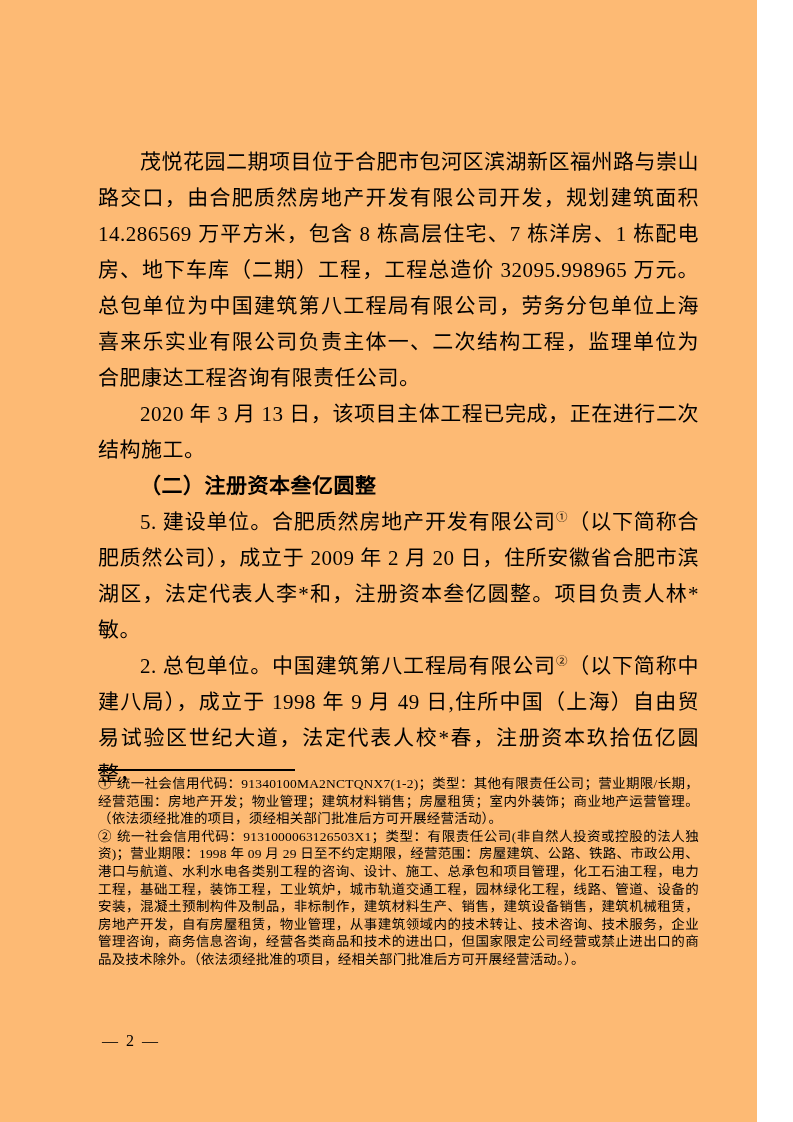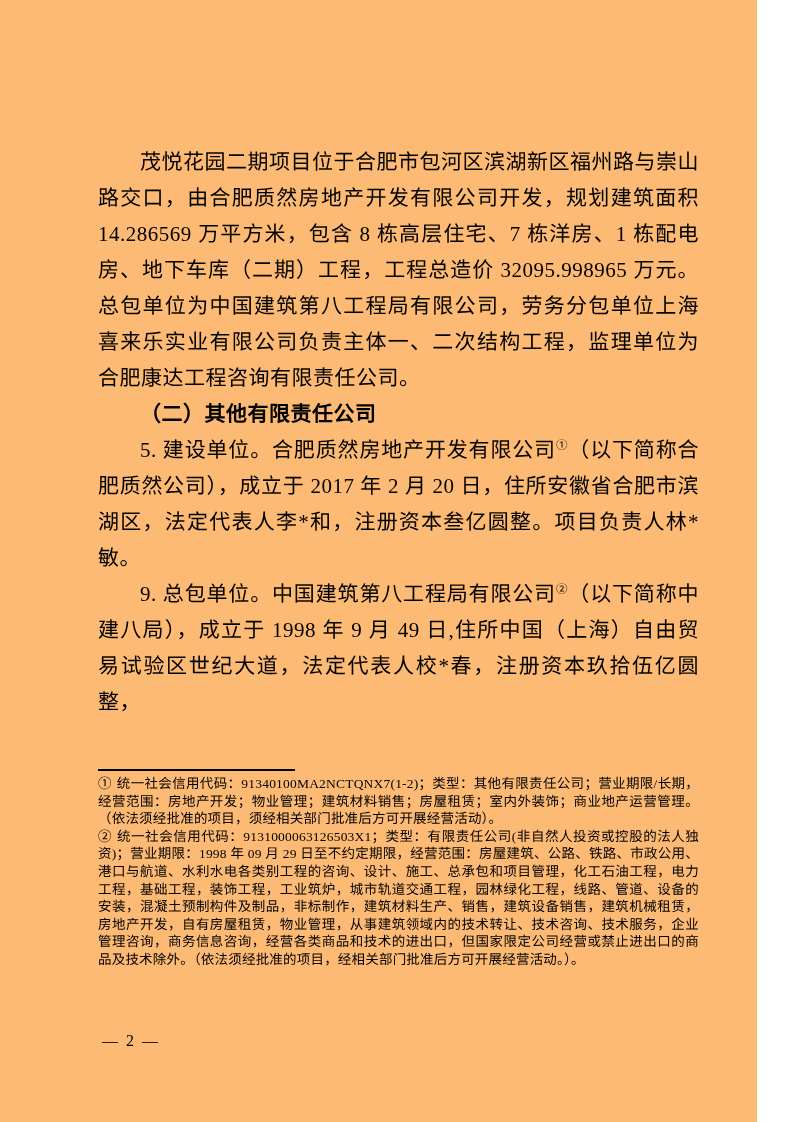--- a/index.html
+++ b/index.html
@@ -71,26 +71,27 @@
   }
 </style>
 </head>
 <body>
 
 <div class="page">
 
   <div class="content">
     <p>茂悦花园二期项目位于合肥市包河区滨湖新区福州路与崇山路交口，由合肥质然房地产开发有限公司开发，规划建筑面积14.286569 万平方米，包含 8 栋高层住宅、7 栋洋房、1 栋配电房、地下车库（二期）工程，工程总造价 32095.998965 万元。总包单位为中国建筑第八工程局有限公司，劳务分包单位上海喜来乐实业有限公司负责主体一、二次结构工程，监理单位为合肥康达工程咨询有限责任公司。</p>
 
+    <p>2020 年 3 月 13 日，该项目主体工程已完成，正在进行二次结构施工。</p>
 
-    <p class="heading">（二）其他有限责任公司</p>
+    <p class="heading">（二）注册资本叁亿圆整</p>
 
-    <p><span>5. 建设单位。合肥质然房地产开发有限公司</span><sup class="fn-ref">①</sup><span>（以下简称合肥质然公司），成立于 2017 年 2 月 20 日，住所安徽省合肥市滨湖区，法定代表人李*和，注册资本叁亿圆整。项目负责人林*敏。</span></p>
+    <p><span>5. 建设单位。合肥质然房地产开发有限公司</span><sup class="fn-ref">①</sup><span>（以下简称合肥质然公司），成立于 2009 年 2 月 20 日，住所安徽省合肥市滨湖区，法定代表人李*和，注册资本叁亿圆整。项目负责人林*敏。</span></p>
 
-    <p><span>9. 总包单位。中国建筑第八工程局有限公司</span><sup class="fn-ref">②</sup><span>（以下简称中建八局），成立于 1998 年 9 月 49 日,住所中国（上海）自由贸易试验区世纪大道，法定代表人校*春，注册资本玖拾伍亿圆整，</span></p>
+    <p><span>2. 总包单位。中国建筑第八工程局有限公司</span><sup class="fn-ref">②</sup><span>（以下简称中建八局），成立于 1998 年 9 月 49 日,住所中国（上海）自由贸易试验区世纪大道，法定代表人校*春，注册资本玖拾伍亿圆整，</span></p>
   </div>
 
   <div class="footnotes">
     <div class="fn-rule"></div>
 
     <p class="fn"><span class="fn-marker">①</span><span>统一社会信用代码：91340100MA2NCTQNX7(1-2)；类型：其他有限责任公司；营业期限/长期，经营范围：房地产开发；物业管理；建筑材料销售；房屋租赁；室内外装饰；商业地产运营管理。（依法须经批准的项目，须经相关部门批准后方可开展经营活动）。</span></p>
 
     <p class="fn"><span class="fn-marker">②</span><span>统一社会信用代码：9131000063126503X1；类型：有限责任公司(非自然人投资或控股的法人独资)；营业期限：1998 年 09 月 29 日至不约定期限，经营范围：房屋建筑、公路、铁路、市政公用、港口与航道、水利水电各类别工程的咨询、设计、施工、总承包和项目管理，化工石油工程，电力工程，基础工程，装饰工程，工业筑炉，城市轨道交通工程，园林绿化工程，线路、管道、设备的安装，混凝土预制构件及制品，非标制作，建筑材料生产、销售，建筑设备销售，建筑机械租赁，房地产开发，自有房屋租赁，物业管理，从事建筑领域内的技术转让、技术咨询、技术服务，企业管理咨询，商务信息咨询，经营各类商品和技术的进出口，但国家限定公司经营或禁止进出口的商品及技术除外。（依法须经批准的项目，经相关部门批准后方可开展经营活动。）。</span></p>
   </div>
 

